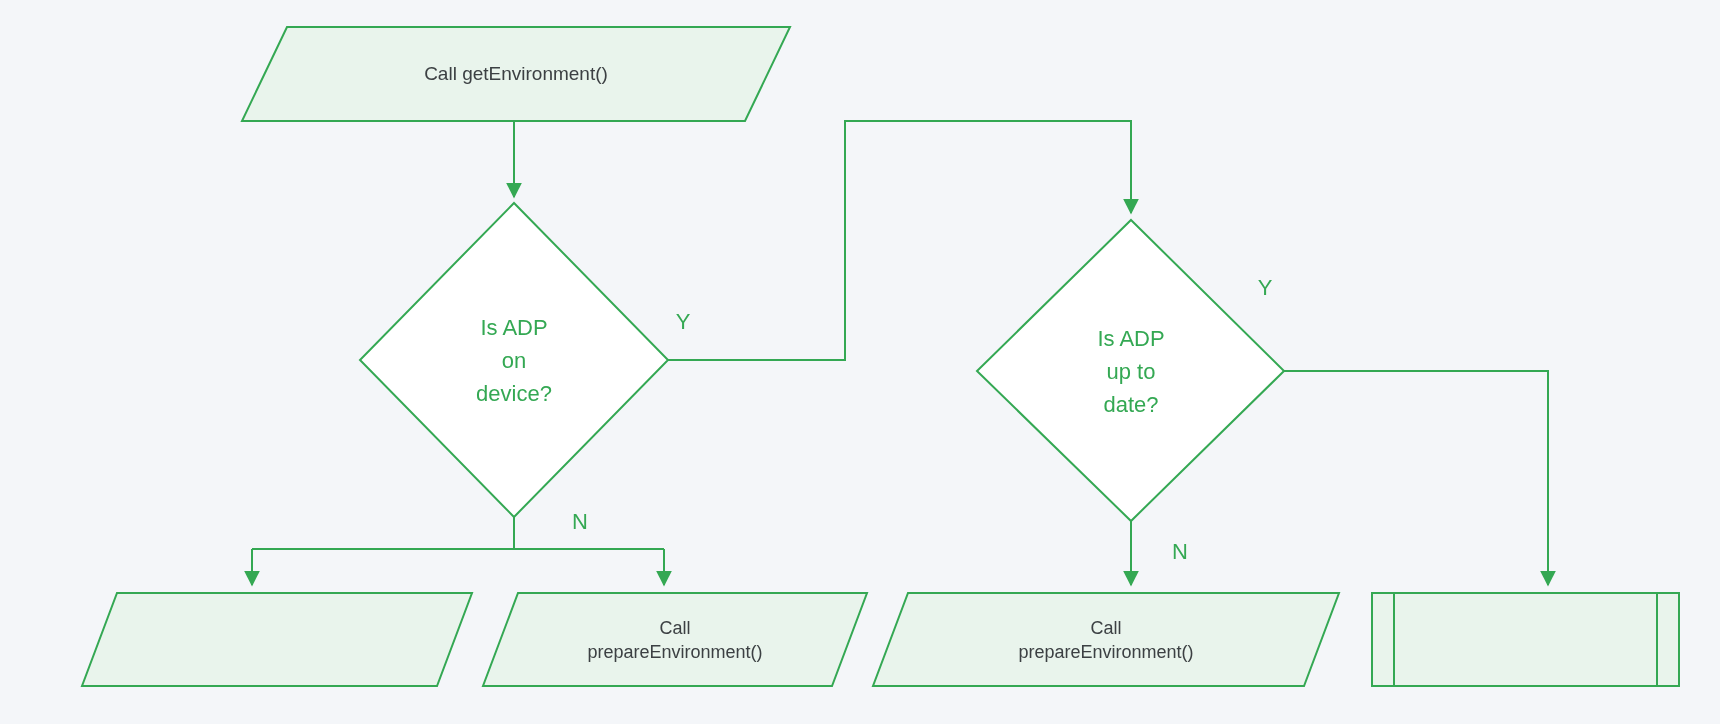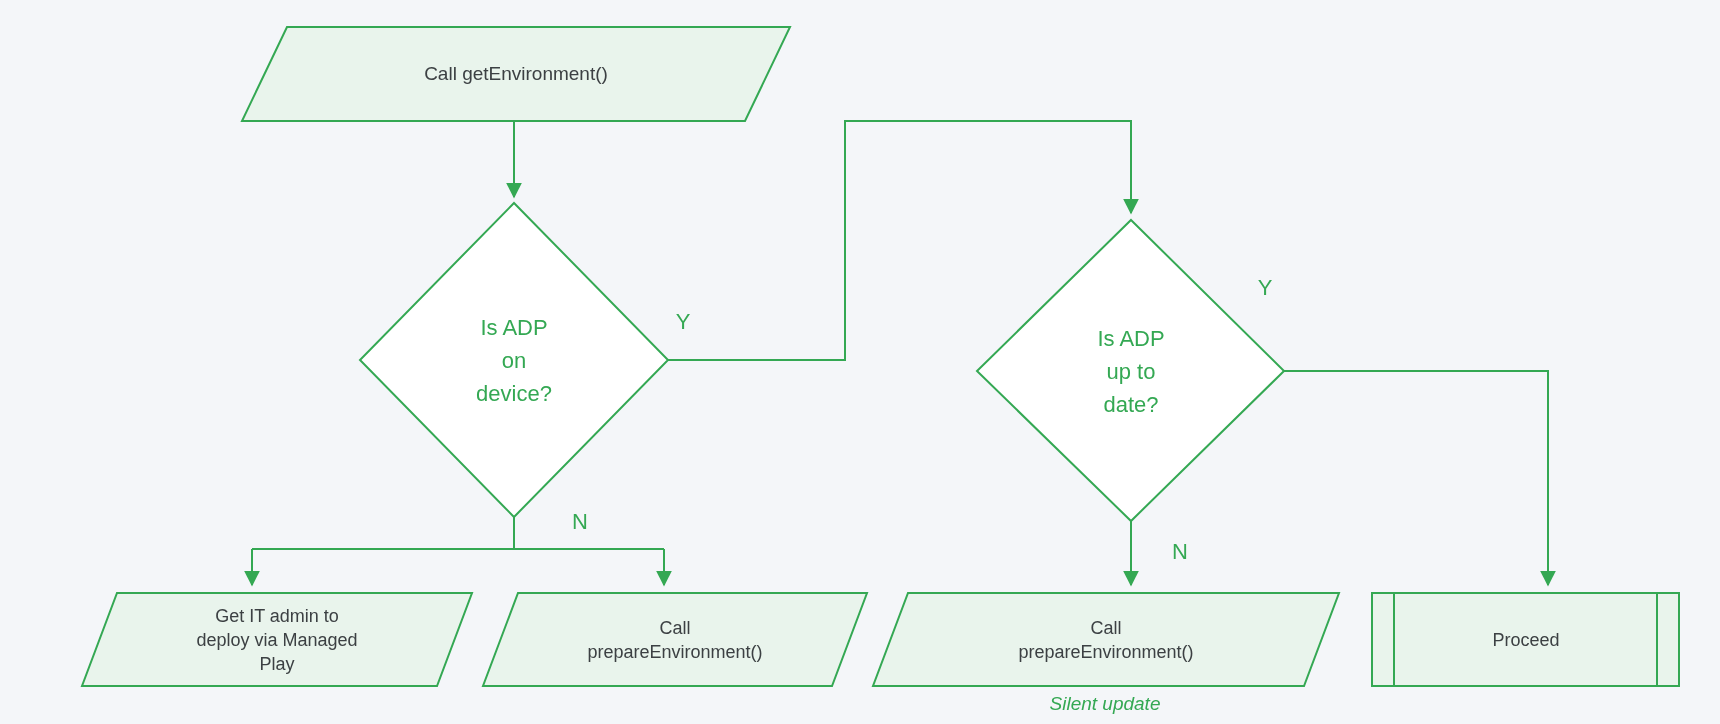--- a/index.html
+++ b/index.html
@@ -104,27 +104,22 @@
 date?</div>
 
   <div class="label edge-letter" style="left:665px; top:306px; width:36px; height:32px;">Y</div>
 
   <div class="label edge-letter" style="left:1247px; top:272px; width:36px; height:32px;">Y</div>
 
   <div class="label edge-letter" style="left:562px; top:506px; width:36px; height:32px;">N</div>
 
   <div class="label edge-letter" style="left:1162px; top:536px; width:36px; height:32px;">N</div>
 
-  <div class="label" style="left:137px; top:599px; width:280px; height:82px;">Get IT admin to
-deploy via Managed
-Play</div>
 
   <div class="label" style="left:535px; top:599px; width:280px; height:82px;">Call
 prepareEnvironment()</div>
 
   <div class="label" style="left:966px; top:599px; width:280px; height:82px;">Call
 prepareEnvironment()</div>
 
-  <div class="label" style="left:1405px; top:599px; width:242px; height:82px;">Proceed</div>
 
-  <div class="label caption" style="left:955px; top:690px; width:300px; height:28px;">Silent update</div>
 
 </div>
 
 </body></html>

